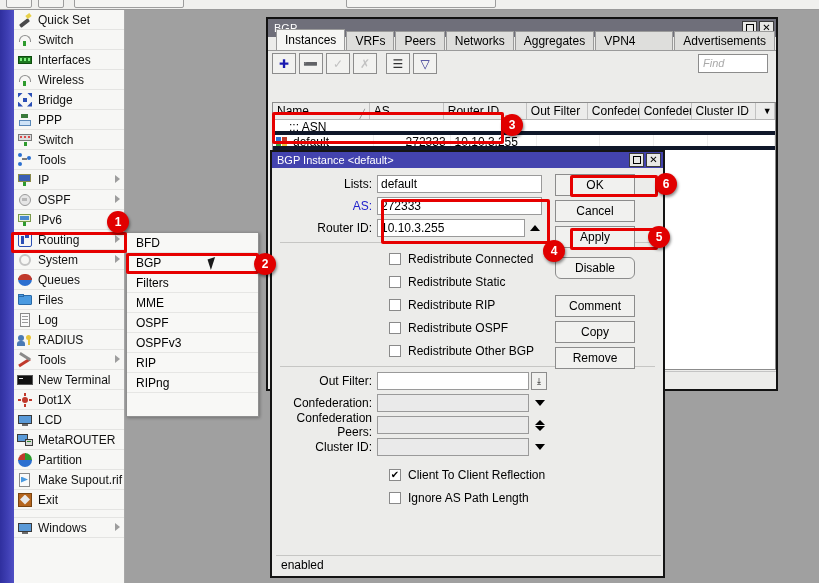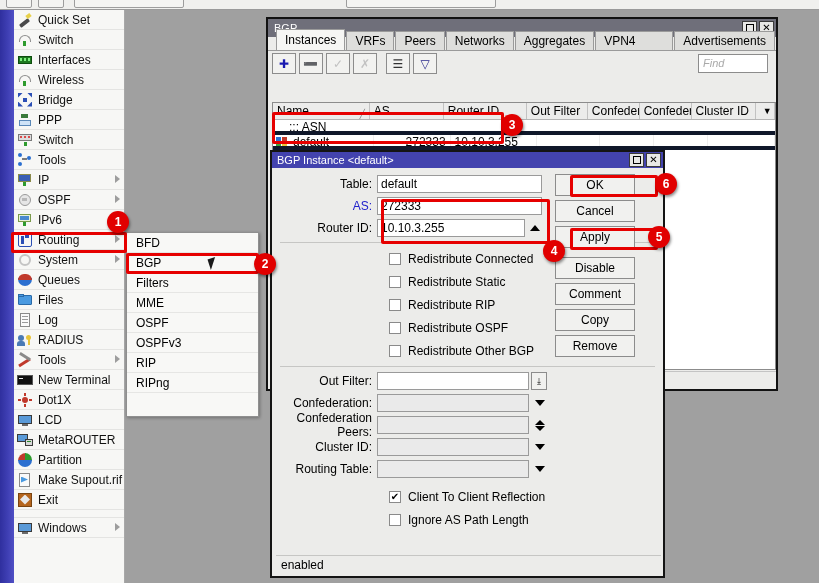--- a/index.html
+++ b/index.html
@@ -432,21 +432,21 @@
   <div id="dlg-title">
     <span class="t">BGP Instance &lt;default&gt;</span>
     <span class="wbtn">
         <span class="box"></span>
       </span>
     <span class="wbtn">✕</span>
   </div>
 
   <div id="dlg-form" style="padding-top:4px;">
       <div class="frow">
-        <div class="lab">Table:</div>
+        <div class="lab">Lists:</div>
         <div class="fin" style="width: 165px;">default</div>
       </div>
       <div class="frow">
         <div class="lab blue">AS:</div>
         <div class="fin" style="width: 165px;">272333</div>
       </div>
       <div class="frow">
         <div class="lab">Router ID:</div>
         <div class="fin" style="width: 148px;">10.10.3.255</div>
         <div class="spin">
@@ -497,42 +497,35 @@
           <span class="caret dn" style="border-top-width:5px;margin-top:1px;"></span>
         </div>
       </div>
       <div class="frow">
         <div class="lab">Cluster ID:</div>
         <div class="fin ro" style="width: 152px;"></div>
         <div style="width: 14px; margin-left: 4px; display: flex; align-items: center; justify-content: center;">
           <span class="caret dn"></span>
         </div>
       </div>
-      <div class="frow">
-        <div class="lab">Routing Table:</div>
-        <div class="fin ro" style="width: 152px;"></div>
-        <div style="width: 14px; margin-left: 4px; display: flex; align-items: center; justify-content: center;">
-          <span class="caret dn"></span>
-        </div>
-      </div>
       <div style="height: 6px;"></div>
       <div class="cbrow">
         <span class="cb">✔</span>
         <span>Client To Client Reflection</span>
       </div>
       <div class="cbrow">
         <span class="cb"></span>
         <span>Ignore AS Path Length</span>
       </div>
     </div>
   <div id="dlg-buttons">
       <div class="dbtn" style="margin-bottom: 4px;">OK</div>
       <div class="dbtn" style="margin-bottom: 4px;">Cancel</div>
       <div class="dbtn" style="margin-bottom: 9px;">Apply</div>
-      <div class="dbtn" style="margin-bottom: 4px;">Disable</div>
+      <div class="dbtn" style="margin-bottom: 16px; border-radius: 6px;">Disable</div>
       <div class="dbtn" style="margin-bottom: 4px;">Comment</div>
       <div class="dbtn" style="margin-bottom: 4px;">Copy</div>
       <div class="dbtn" style="margin-bottom: 4px;">Remove</div>
     </div>
   <div id="dlg-status">enabled</div>
 </div>
 
 <div class="hl" style="left:11px;  top:232px; width:116px; height:21px;"></div>
 <div class="hl" style="left:126px; top:253px; width:133px; height:21px;"></div>
 <div class="hl" style="left:272px; top:112px; width:232px; height:32px;"></div>

